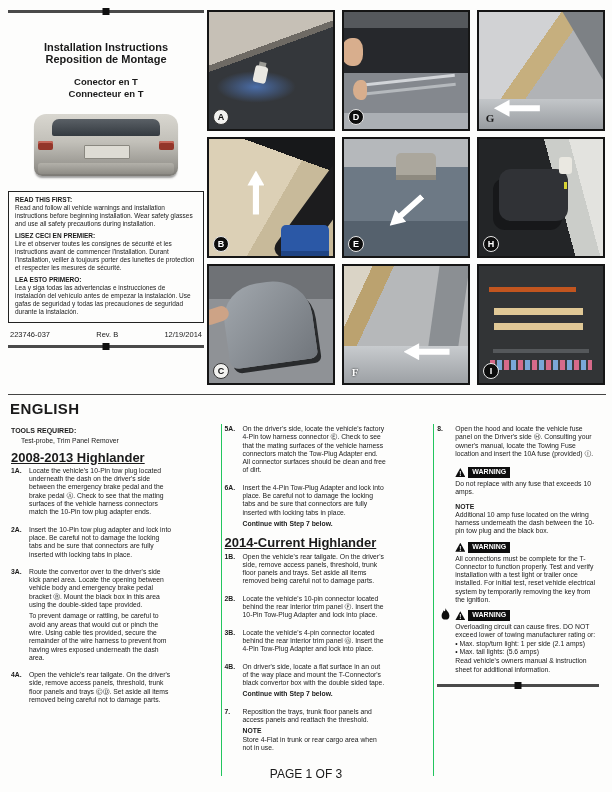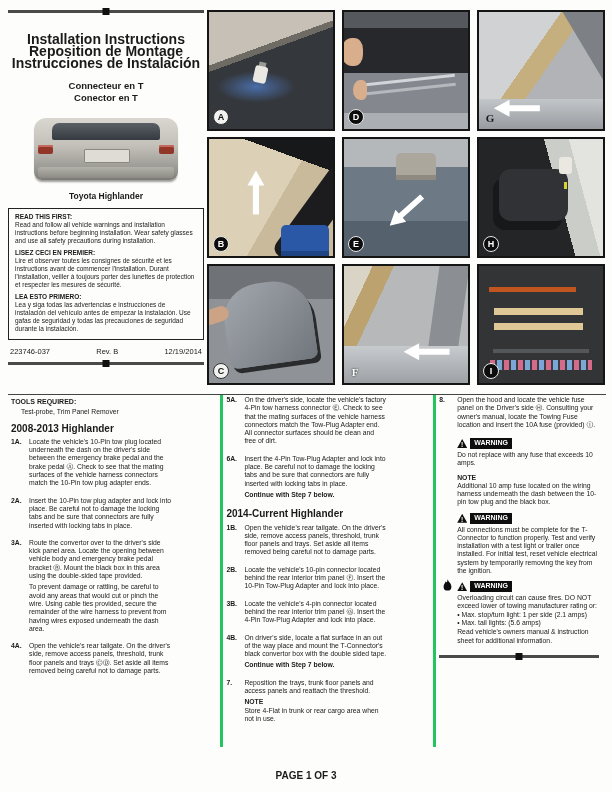--- a/index.html
+++ b/index.html
@@ -6,21 +6,21 @@
   body{width:612px;height:792px;background:#fdfdfc;color:#1a1a1a;
        font-family:"Liberation Sans",sans-serif;position:relative;overflow:hidden;}
 
   
   .rule{height:3px;background:#4a4a4a;position:relative;margin:0;}
   .rule::after{content:"";position:absolute;left:50%;top:-2px;width:7px;height:7px;
                background:#101010;transform:translateX(-50%);}
 
   
   .left-panel{position:absolute;left:8px;top:10px;width:196px;}
-  .title-block{margin-top:20px;text-align:center;font-weight:bold;font-size:14px;line-height:12px;}
+  .title-block{margin-top:28px;text-align:center;font-weight:bold;font-size:11px;line-height:12px;}
   .product-block{margin-top:11px;text-align:center;font-weight:bold;font-size:9.5px;line-height:12px;}
   .car-wrap{margin:10px auto 2px;width:160px;height:74px;position:relative;}
   .car-body{position:absolute;left:8px;top:4px;right:8px;bottom:8px;
             background:linear-gradient(180deg,#d9d7d0 0%,#c2c0b9 45%,#97958f 85%,#7b7974 100%);
             border-radius:12px 12px 8px 8px;box-shadow:0 3px 2px -1px rgba(40,40,40,.45);}
   .car-window{position:absolute;left:26px;top:9px;right:26px;height:17px;
               background:linear-gradient(180deg,#5a6066,#343a40);border-radius:7px 7px 2px 2px;}
   .car-plate{position:absolute;left:58px;top:35px;width:44px;height:12px;background:#dedcd4;
              border:1px solid #8a8880;border-radius:1px;}
   .car-light-l,.car-light-r{position:absolute;top:31px;width:15px;height:9px;background:#93362a;
@@ -105,24 +105,24 @@
      background:#e0c896;box-shadow:0 15px 0 #e0c896,-6px -22px 0 -1px #c2551f;}
   .ph-i::after{content:"";position:absolute;left:9%;bottom:11%;width:82%;height:10px;
      background:repeating-linear-gradient(90deg,#d66a8a 0 5px,#3a3c3e 5px 7px,#7aa7d8 7px 12px,#3a3c3e 12px 14px);
      box-shadow:0 -14px 0 -3px #55585b;}
 
   
   .main{position:absolute;left:8px;top:394px;width:598px;border-top:1px solid #444;}
   .eng-title{font-size:15px;font-weight:bold;letter-spacing:.4px;margin:5px 0 7px 2px;}
   .cols{display:flex;min-height:352px;}
   .tcol{width:199px;box-sizing:border-box;padding:1px 7px 0 3px;font-size:6.8px;line-height:8.3px;}
-  .tcol + .tcol{border-left:3px solid #22c55e;margin-left:40px;}
+  .tcol + .tcol{border-left:1px solid #22c55e;margin-left:40px;}
   .tools h4{margin:2px 0 2px;font-size:7px;}
   .tools p{margin:0 0 0 10px;}
-  .grp-head{font-size:10px;font-weight:bold;margin:8px 0 5px;}
+  .grp-head{font-size:13px;font-weight:bold;margin:8px 0 5px;text-decoration:underline;}
   .step{display:flex;margin:0 0 6px;}
   .step .num{width:18px;flex-shrink:0;font-weight:bold;}
   .step .stext{flex:1;}
   .step p{margin:0 0 3px;}
   .bold-note{font-weight:bold;margin:3px 0 4px;}
   .noteblock h5,.step h5{margin:3px 0 0;font-size:6.8px;}
   .noteblock{margin:0 0 6px 18px;}
   .noteblock p{margin:0;}
   .warnblock{margin:0 0 6px 18px;position:relative;}
   .warnhead{display:flex;align-items:center;gap:3px;margin-bottom:2px;}
@@ -132,45 +132,43 @@
   .warnlabel{background:#0d0d0d;color:#fff;font-weight:bold;font-size:7px;padding:1px 4px 1.5px;}
   .warnblock p{margin:0;}
   .warnblock .after{margin-top:1px;}
   .bullets{margin:0;padding:0;list-style:none;}
   .bullets li::before{content:"• ";}
   .fire-icon{position:absolute;left:-15px;top:-2px;width:11px;height:13px;}
   .fire-icon svg{display:block;width:11px;height:13px;fill:#0d0d0d;}
   .col3-rule{margin-top:10px;}
 
   .page-footer{position:absolute;left:0;bottom:11px;width:612px;text-align:center;
-               font-size:10px;font-weight:bold;}
+               font-size:12px;font-weight:normal;}
 </style>
 </head>
 <body>
 
 <div class="left-panel">
   <div class="rule"></div>
   <div class="title-block">
     <div>Installation Instructions</div>
     <div>Reposition de Montage</div>
-    <div>Instrucciones de Instalación</div>
   </div>
   <div class="product-block">
+    <div>Conector en T</div>
     <div>Connecteur en T</div>
-    <div>Conector en T</div>
   </div>
   <div class="car-wrap">
     <div class="car-body"></div>
     <div class="car-window"></div>
     <div class="car-light-l"></div>
     <div class="car-light-r"></div>
     <div class="car-plate"></div>
     <div class="car-bumper"></div>
   </div>
-  <div class="car-caption">Toyota Highlander</div>
   <div class="read-box">
     <h4>READ THIS FIRST:</h4>
     <p>Read and follow all vehicle warnings and installation instructions before beginning installation. Wear safety glasses and use all safety precautions during installation.</p>
     <h4>LISEZ CECI EN PREMIER:</h4>
     <p>Lire et observer toutes les consignes de sécurité et les instructions avant de commencer l'installation. Durant l'installation, veiller à toujours porter des lunettes de protection et respecter les mesures de sécurité.</p>
     <h4>LEA ESTO PRIMERO:</h4>
     <p>Lea y siga todas las advertencias e instrucciones de instalación del vehículo antes de empezar la instalación. Use gafas de seguridad y todas las precauciones de seguridad durante la instalación.</p>
   </div>
   <div class="doc-meta">
     <span>223746-037</span>
@@ -208,20 +206,21 @@
     <div class="photo ph-f">
       <div class="parrow arrow-left"></div>
       <span class="pbadge badge-plain-light">F</span>
     </div>
     <div class="photo ph-i">
       <span class="pbadge badge-dark">I</span>
     </div>
   </div>
 
 <div class="main">
+  <div class="eng-title">ENGLISH</div>
   <div class="cols">
     <div class="tcol" id="col1">
         <div class="tools">
           <h4>TOOLS REQUIRED:</h4>
           <p>Test-probe, Trim Panel Remover</p>
         </div>
         <div class="grp-head">2008-2013 Highlander</div>
         <div class="step">
           <span class="num">1A.</span>
           <div class="stext">

